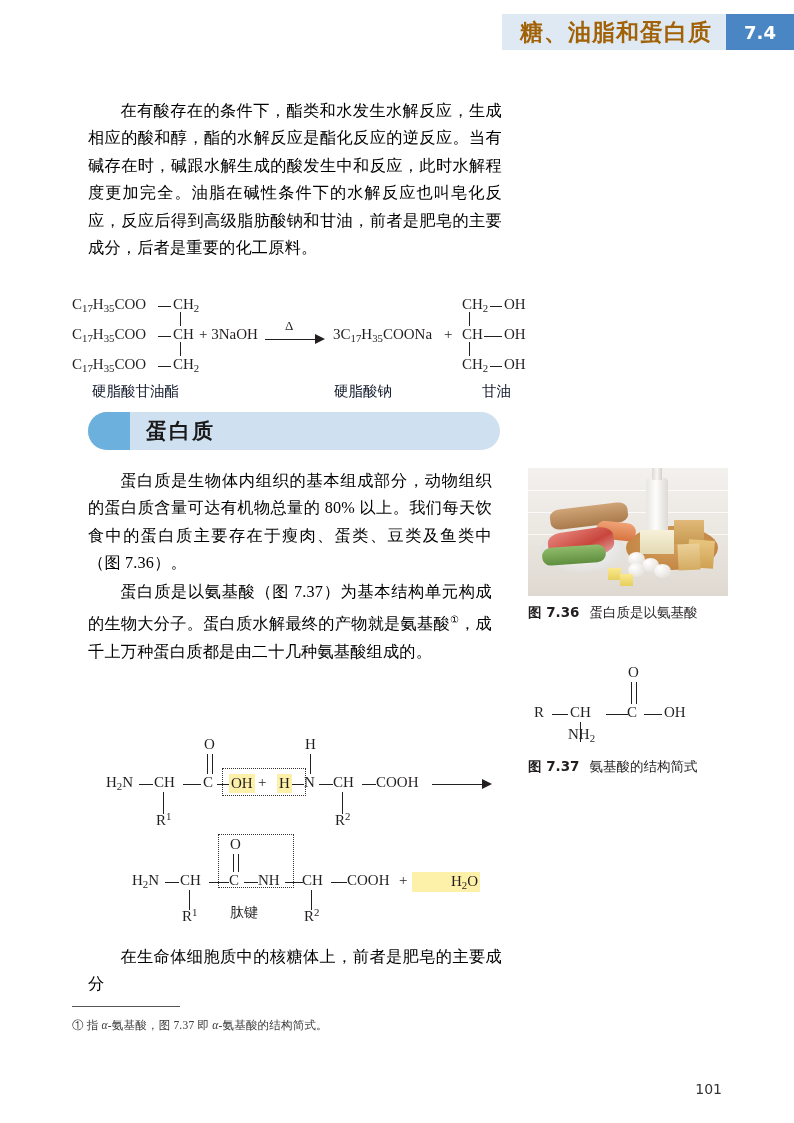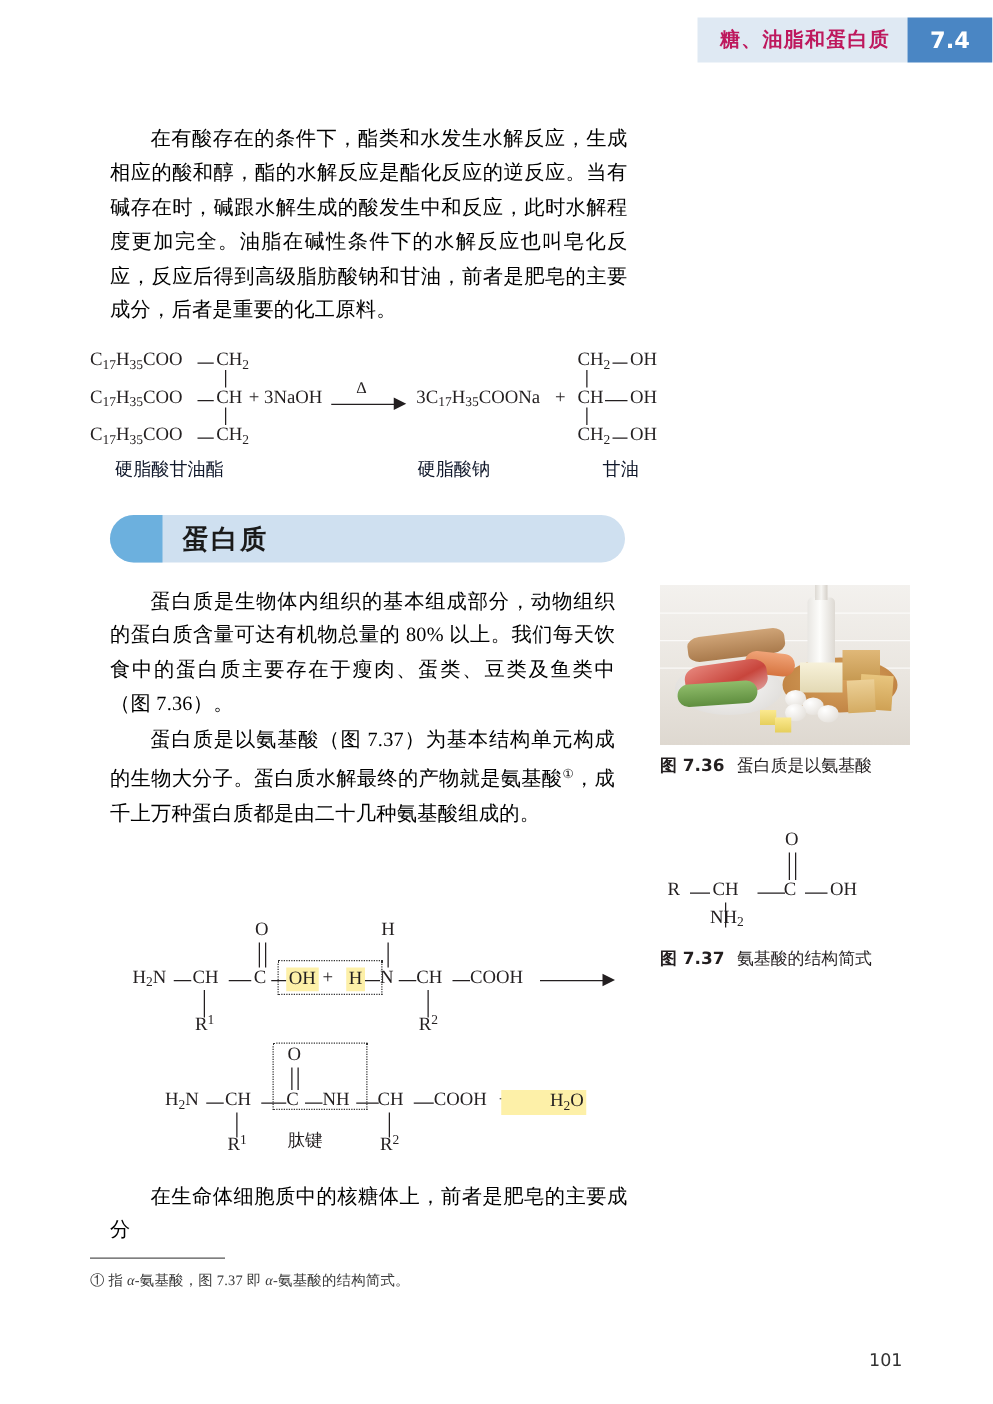--- a/index.html
+++ b/index.html
@@ -18,24 +18,24 @@
   .running-head {
     position: absolute;
     top: 14px;
     right: 0;
     height: 36px;
     display: flex;
     align-items: stretch;
   }
   .rh-title {
     background: #dfe9f3;
-    color: #be185d;
+    color: #a16207;
     font-family: "DejaVu Sans", "Liberation Sans", sans-serif;
     font-weight: bold;
-    font-size: 16px;
+    font-size: 23px;
     letter-spacing: 1px;
     display: flex;
     align-items: center;
     padding: 0 14px 0 18px;
   }
   .rh-number {
     background: #4a86c4;
     color: #ffffff;
     font-family: "DejaVu Sans", "Liberation Sans", sans-serif;
     font-weight: bold;
@@ -68,21 +68,21 @@
     text-indent: 2em;
     letter-spacing: 0.2px;
     color: #000000;
   }
   .sup-note { font-size: 10px; vertical-align: super; }
 
   
   .eq-sapon {
     position: absolute;
     left: 72px;
-    top: 276px;
+    top: 292px;
     width: 440px;
     height: 106px;
     font-size: 15px;
     color: #231f20;
   }
   .eq-sapon .chem {
     position: absolute;
     white-space: nowrap;
     font-family: "Liberation Serif", "DejaVu Serif", serif;
   }
@@ -506,21 +506,21 @@
   <span class="chem" style="left:108px; top:136px;">CH</span>
   <span class="hline" style="left:137px; top:146px; width:20px;"></span>
   <span class="chem" style="left:157px; top:136px;">C</span>
   <span class="hline" style="left:172px; top:146px; width:14px;"></span>
   <span class="chem" style="left:186px; top:136px;">NH</span>
   <span class="hline" style="left:213px; top:146px; width:18px;"></span>
   <span class="chem" style="left:230px; top:136px;">CH</span>
   <span class="hline" style="left:259px; top:146px; width:16px;"></span>
   <span class="chem" style="left:275px; top:136px;">COOH</span>
   <span class="chem" style="left:327px; top:136px;">+</span>
-  <span class="chem hl" style="left:329px; top:136px;padding-left:39px;">H<sub>2</sub>O</span>
+  <span class="chem hl" style="left:340px; top:136px;padding-left:39px;">H<sub>2</sub>O</span>
 
   <span class="vline" style="left:117px; top:154px; height:20px;"></span>
   <span class="chem" style="left:110px; top:170px;">R<sup>1</sup></span>
   <span class="vline" style="left:239px; top:154px; height:20px;"></span>
   <span class="chem" style="left:232px; top:170px;">R<sup>2</sup></span>
   <span class="chem" style="left:158px; top:168px; font-family:'DejaVu Sans','Liberation Sans',sans-serif; font-size:14px;">肽键</span>
 </div>
 
 <div class="main-col" style="top:944px; width:430px;">
   <p class="body">在生命体细胞质中的核糖体上，前者是肥皂的主要成分</p>

